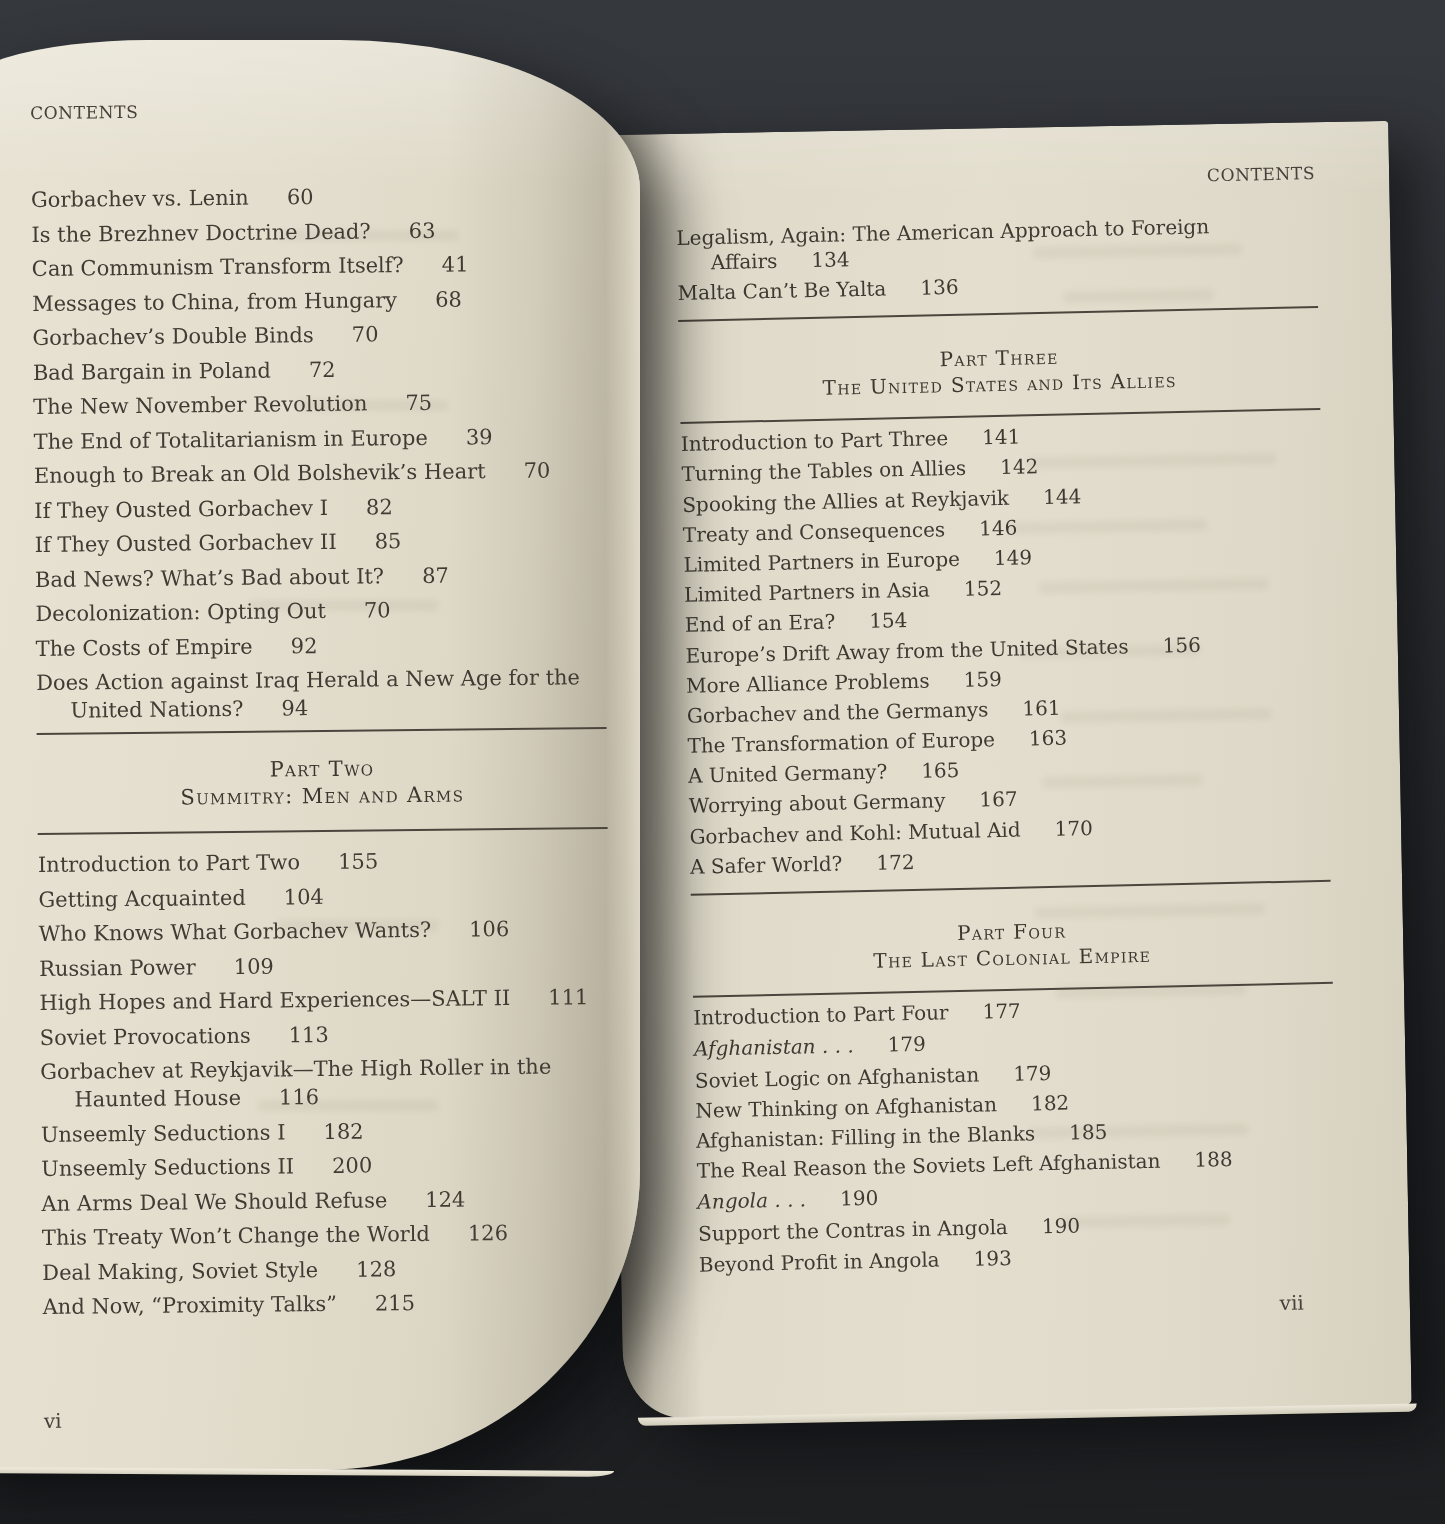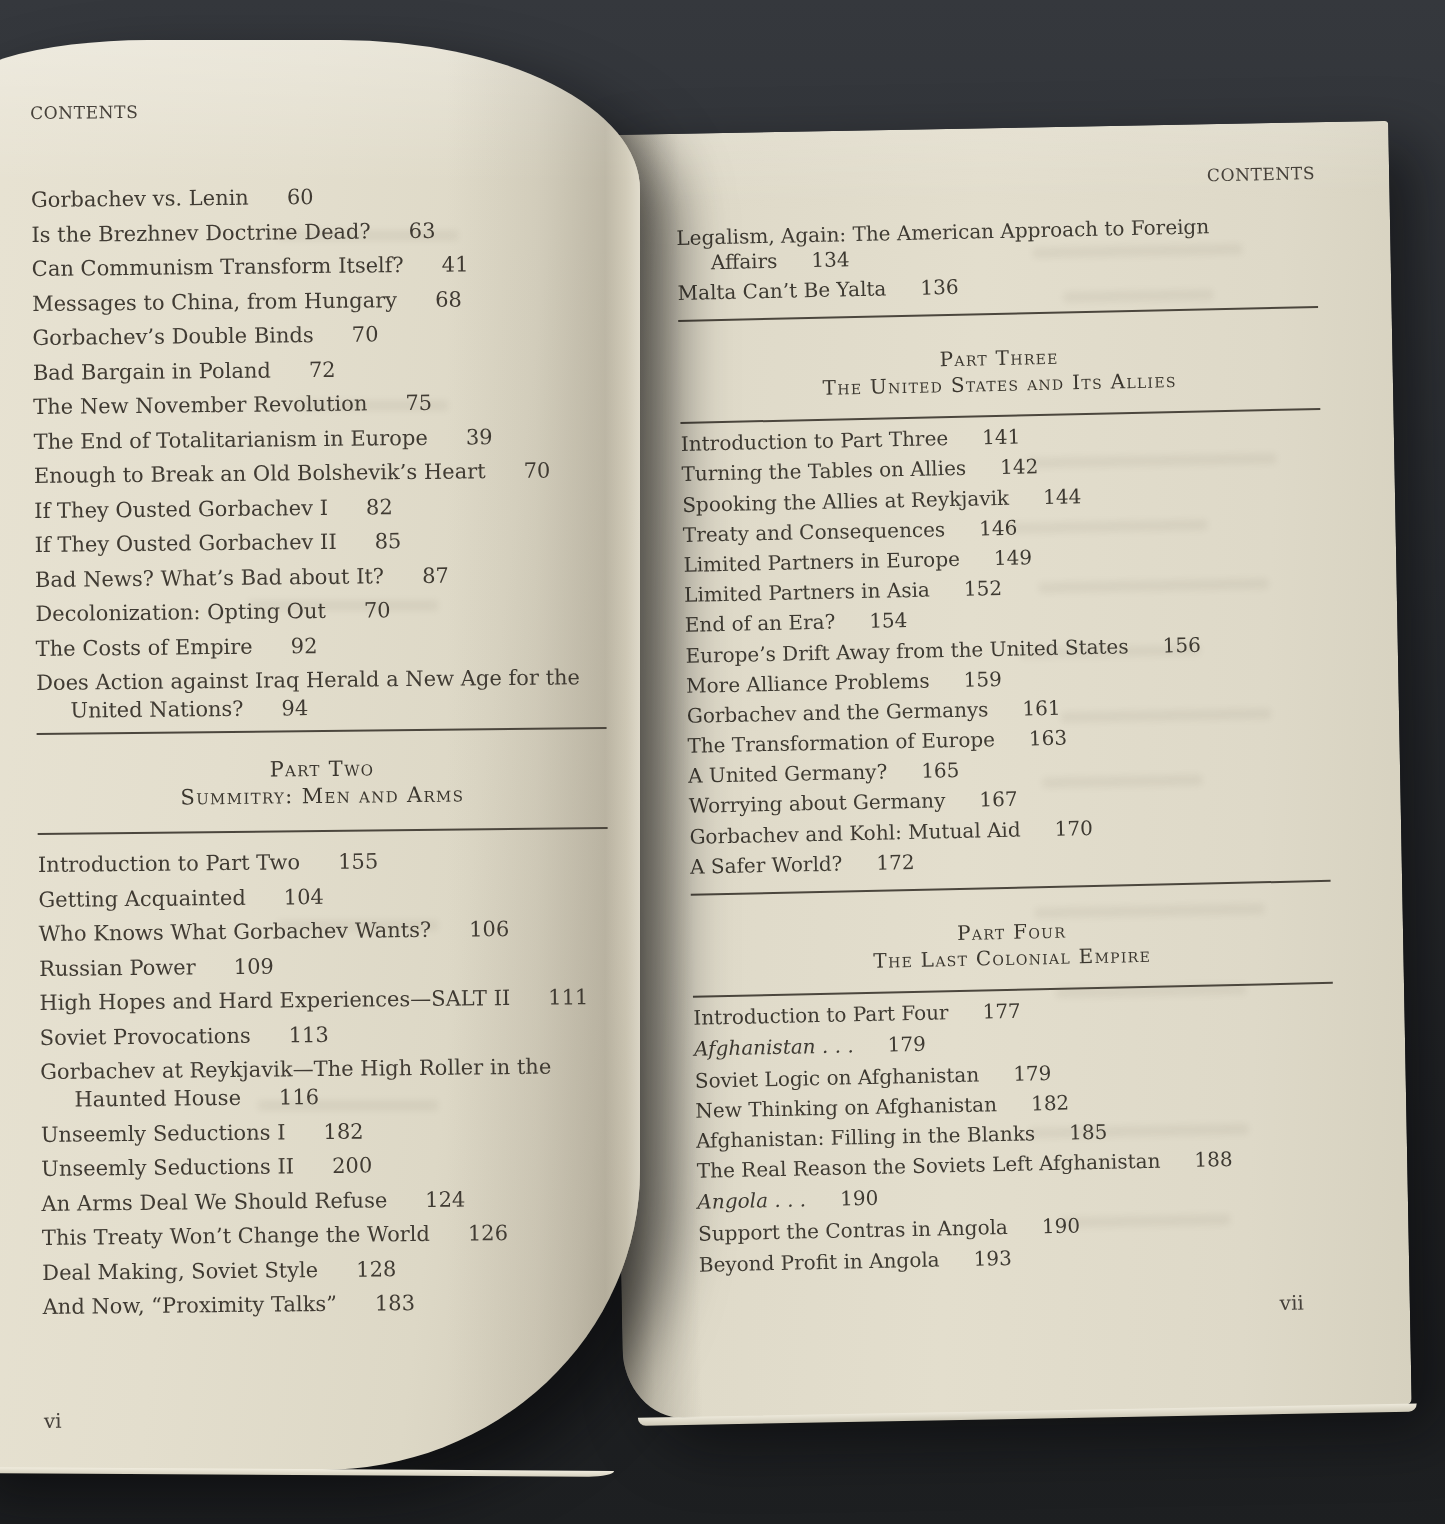--- a/index.html
+++ b/index.html
@@ -211,20 +211,20 @@
           <div class="toc-row"><span class="t">Who Knows What Gorbachev Wants?</span><span class="n">106</span></div>
           <div class="toc-row"><span class="t">Russian Power</span><span class="n">109</span></div>
           <div class="toc-row"><span class="t">High Hopes and Hard Experiences—SALT II</span><span class="n">111</span></div>
           <div class="toc-row"><span class="t">Soviet Provocations</span><span class="n">113</span></div>
           <div class="toc-row"><span class="t">Gorbachev at Reykjavik—The High Roller in the Haunted House</span><span class="n">116</span></div>
           <div class="toc-row"><span class="t">Unseemly Seductions I</span><span class="n">182</span></div>
           <div class="toc-row"><span class="t">Unseemly Seductions II</span><span class="n">200</span></div>
           <div class="toc-row"><span class="t">An Arms Deal We Should Refuse</span><span class="n">124</span></div>
           <div class="toc-row"><span class="t">This Treaty Won’t Change the World</span><span class="n">126</span></div>
           <div class="toc-row"><span class="t">Deal Making, Soviet Style</span><span class="n">128</span></div>
-          <div class="toc-row"><span class="t">And Now, “Proximity Talks”</span><span class="n">183</span></div>
+          <div class="toc-row"><span class="t">And Now, “Proximity Talks”</span><span class="n">215</span></div>
       </div>
 
       <div class="pagenum">vi</div>
     </div>
   </div>
 
 </div>
 
 </body></html>

